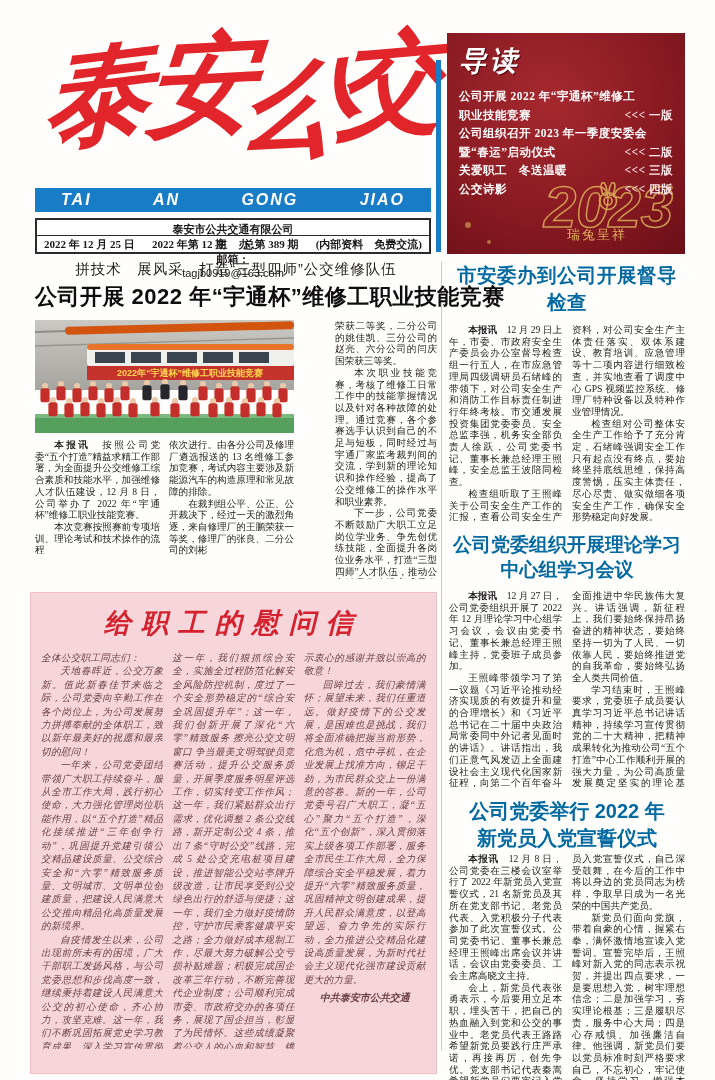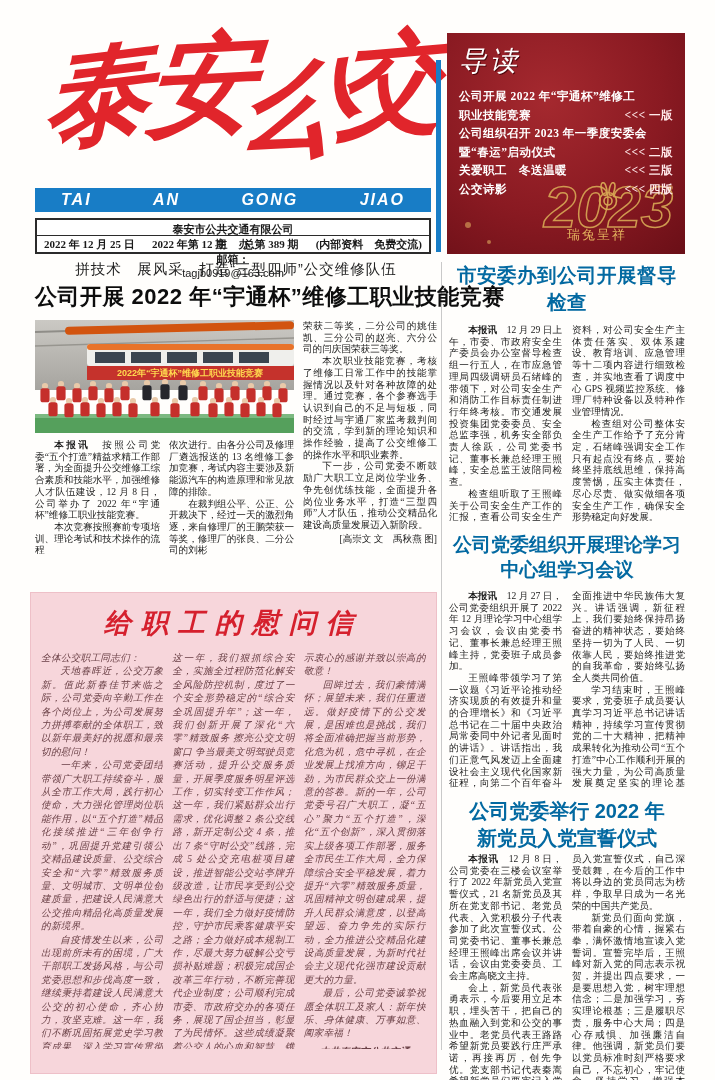--- a/index.html
+++ b/index.html
@@ -26,21 +26,21 @@
   .info-row1 { border-bottom:1px solid #2b2b2b;flex-direction:column; }
   .ir-gap { flex:1; }
   .email { font-family:"Liberation Sans","DejaVu Sans",sans-serif; font-weight:normal; }
   .info-row2 span { margin-right:0; }
   .blue-divider { position:absolute; left:436px; top:60px; width:5px; height:192px; background:#187dc6; }
 
   
   .guide-box { position:absolute; left:447px; top:33px; width:238px; height:221px;
     background:radial-gradient(circle at 42% 30%, #a5292f 0%, #8a1a22 55%, #6a0f17 100%);
     color:#fff; padding:10px 12px 6px 12px; overflow:hidden; }
-  .guide-title { font-size:27px; font-weight:normal; font-style:italic; letter-spacing:4px;
+  .guide-title { font-size:27px; font-weight:bold; font-style:italic; letter-spacing:4px;
     text-shadow:1px 1px 0 #4c060c; margin-bottom:8px; }
   .guide-row { display:flex; justify-content:space-between; font-size:11.5px; font-weight:bold;
     line-height:18.5px; letter-spacing:0.5px; position:relative; z-index:2; }
   .guide-page { color:#ffe9ea; white-space:nowrap; margin-left:6px; }
   .decor-2023 { position:absolute; right:12px; bottom:14px; font-size:58px; font-style:italic; font-weight:bold;
     color:transparent; -webkit-text-stroke:1.5px #d8a855; opacity:0.9; z-index:1;
     font-family:"Liberation Sans","DejaVu Sans",sans-serif; }
   .decor-motto { position:absolute; right:58px; bottom:10px; font-size:13px; color:#e3b25e;
     letter-spacing:2px; z-index:2; }
   .rabbit-svg { position:absolute; right:62px; bottom:38px; z-index:2; opacity:0.95; }
@@ -53,21 +53,21 @@
   .lead { position:absolute; left:35px; top:260px; width:402px; }
   .kicker { text-align:center; font-size:14.5px; letter-spacing:1px; color:#222;
     font-family:"Liberation Sans","DejaVu Sans",sans-serif; margin-bottom:3px; }
   .lead-headline { text-align:center; font-size:22px; font-weight:bold; letter-spacing:0.5px;
     font-family:"Liberation Sans","DejaVu Sans",sans-serif; color:#0d0d0d; margin-bottom:8px; white-space:nowrap; }
   .lead-body { display:flex; gap:9px; }
   .lead-left { width:259px; }
   .photo { width:259px; height:113px; display:block; }
   .lead-cols { display:flex; gap:9px; margin-top:6px; }
   .news-col { width:125px; height:140px; overflow:hidden; }
-  .lead-col3 { width:134px; height:259px; overflow:hidden; }
+  .lead-col3 { width:134px; height:259px; overflow:hidden;margin-left:32px; }
   .news-col p, .lead-col3 p, .r-col p { font-size:9.6px; line-height:11.7px; text-indent:2em;
     text-align:justify; color:#1b1b1b; }
   p.no-indent { text-indent:0; }
   .lede-label { font-weight:bold; }
   .byline { font-size:9.6px; text-align:right; margin-top:2px; color:#1b1b1b; }
 
   
   .right-col { position:absolute; left:449px; top:262px; width:236px; }
   .r-article { margin-bottom:10px; }
   .r-headline { text-align:center; font-weight:bold; color:#0369a1; white-space:pre-line;
@@ -322,20 +322,19 @@
         <p>天地春晖近，公交万象新。值此新春佳节来临之际，公司党委向辛勤工作在各个岗位上，为公司发展努力拼搏奉献的全体职工，致以新年最美好的祝愿和最亲切的慰问！</p>
         <p>一年来，公司党委团结带领广大职工持续奋斗，服从全市工作大局，践行初心使命，大力强化管理岗位职能作用，以“五个打造”精品化接续推进“三年创争行动”，巩固提升党建引领公交精品建设质量、公交综合安全和“六零”精致服务质量、文明城市、文明单位创建质量，把建设人民满意大公交推向精品化高质量发展的新境界。</p>
         <p>自疫情发生以来，公司出现前所未有的困境，广大干部职工发扬风格，与公司党委思想和步伐高度一致，继续秉持着建设人民满意大公交的初心使命，齐心协力，攻坚克难。这一年，我们不断巩固拓展党史学习教育成果，深入学习宣传贯彻党的二十大会议精神，开展作风集中整顿活动，以党建引领公交全面发展；</p>
       </div>
       <div class="letter-col">
         <p class="no-indent">这一年，我们狠抓综合安全，实施全过程防范化解安全风险防控机制，度过了一个安全形势稳定的“综合安全巩固提升年”；这一年，我们创新开展了深化“六零”精致服务 擦亮公交文明窗口 争当最美文明驾驶员竞赛活动，提升公交服务质量，开展季度服务明星评选工作，切实转变工作作风；这一年，我们紧贴群众出行需求，优化调整 2 条公交线路，新开定制公交 4 条，推出 7 条“守时公交”线路，完成 5 处公交充电桩项目建设，推进智能公交站亭牌升级改造，让市民享受到公交绿色出行的舒适与便捷；这一年，我们全力做好疫情防控，守护市民乘客健康平安之路；全力做好成本规制工作，尽最大努力破解公交亏损补贴难题；积极完成国企改革三年行动，不断完善现代企业制度；公司顺利完成市委、市政府交办的各项任务，展现了国企担当，彰显了为民情怀。这些成绩凝聚着公交人的心血和智慧，镌刻着公交人的奋斗和奉献。在此，公司党委向全体职工表</p>
       </div>
       <div class="letter-col">
         <p class="no-indent">示衷心的感谢并致以崇高的敬意！</p>
         <p>回眸过去，我们豪情满怀；展望未来，我们任重道远。做好疫情下的公交发展，是困难也是挑战，我们将全面准确把握当前形势，化危为机，危中寻机，在企业发展上找准方向，铆足干劲，为市民群众交上一份满意的答卷。新的一年，公司党委号召广大职工，凝“五心”聚力“五个打造”，深化“五个创新”，深入贯彻落实上级各项工作部署，服务全市民生工作大局，全力保障综合安全平稳发展，着力提升“六零”精致服务质量，巩固精神文明创建成果，提升人民群众满意度，以登高望远、奋力争先的实际行动，全力推进公交精品化建设高质量发展，为新时代社会主义现代化强市建设贡献更大的力量。</p>
-        <p>最后，公司党委诚挚祝愿全体职工及家人：新年快乐、身体健康、万事如意、阖家幸福！</p>
         <div class="letter-sig">中共泰安市公共交通</div>
 
       </div>
     </div>
   </section>
 
 </div>
 
 </body></html>

